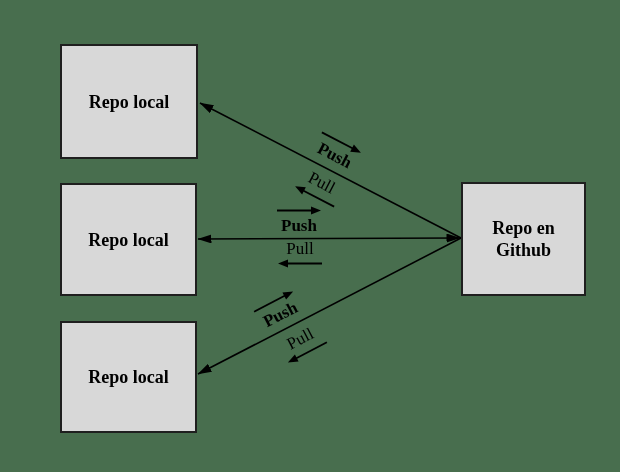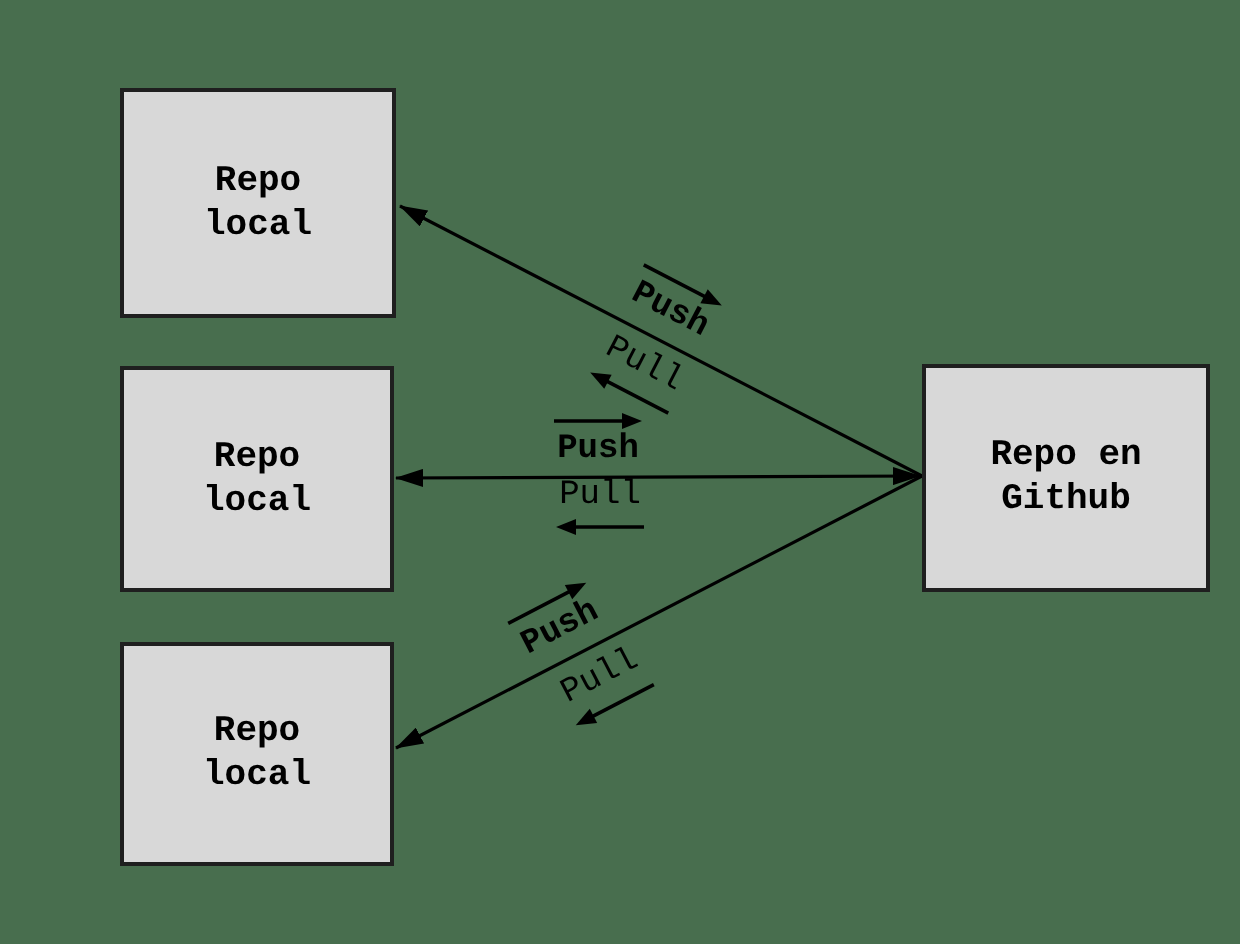--- a/index.html
+++ b/index.html
@@ -6,21 +6,21 @@
     margin: 0;
     padding: 0;
     background: var(--background, #486e4e);
   }
   .canvas {
     position: relative;
     width: 620px;
     height: 472px;
     background: var(--background, #486e4e);
     overflow: hidden;
-    font-family: Liberation Mono, monospace;
+    font-family: Liberation Serif, serif;
   }
   .wires {
     position: absolute;
     left: 0;
     top: 0;
     pointer-events: none;
   }
   .wire {
     stroke: var(--connector, #000000);
     stroke-width: 1.6;
@@ -97,21 +97,21 @@
   </div>
 
   <div class="node" style="left:60px; top:183px; width:137px; height:113px;">
     <span class="node-label">Repo local</span>
   </div>
 
   <div class="node" style="left:60px; top:321px; width:137px; height:112px;">
     <span class="node-label">Repo local</span>
   </div>
 
-  <div class="node" style="left:461px; top:182px; width:144px; height:114px;">
+  <div class="node" style="left:461px; top:182px; width:125px; height:114px;">
     <span class="node-label">Repo en Github</span>
   </div>
 
   <div class="edge-label rot-down" style="left:337px; top:151px;">
     <svg class="mini-arrow" width="46" height="10" viewBox="0 0 46 10">
       <line x1="1" y1="5" x2="36" y2="5"></line>
       <polygon points="35,1 45,5 35,9"></polygon>
     </svg>
     <span class="push-text">Push</span>
   </div>

